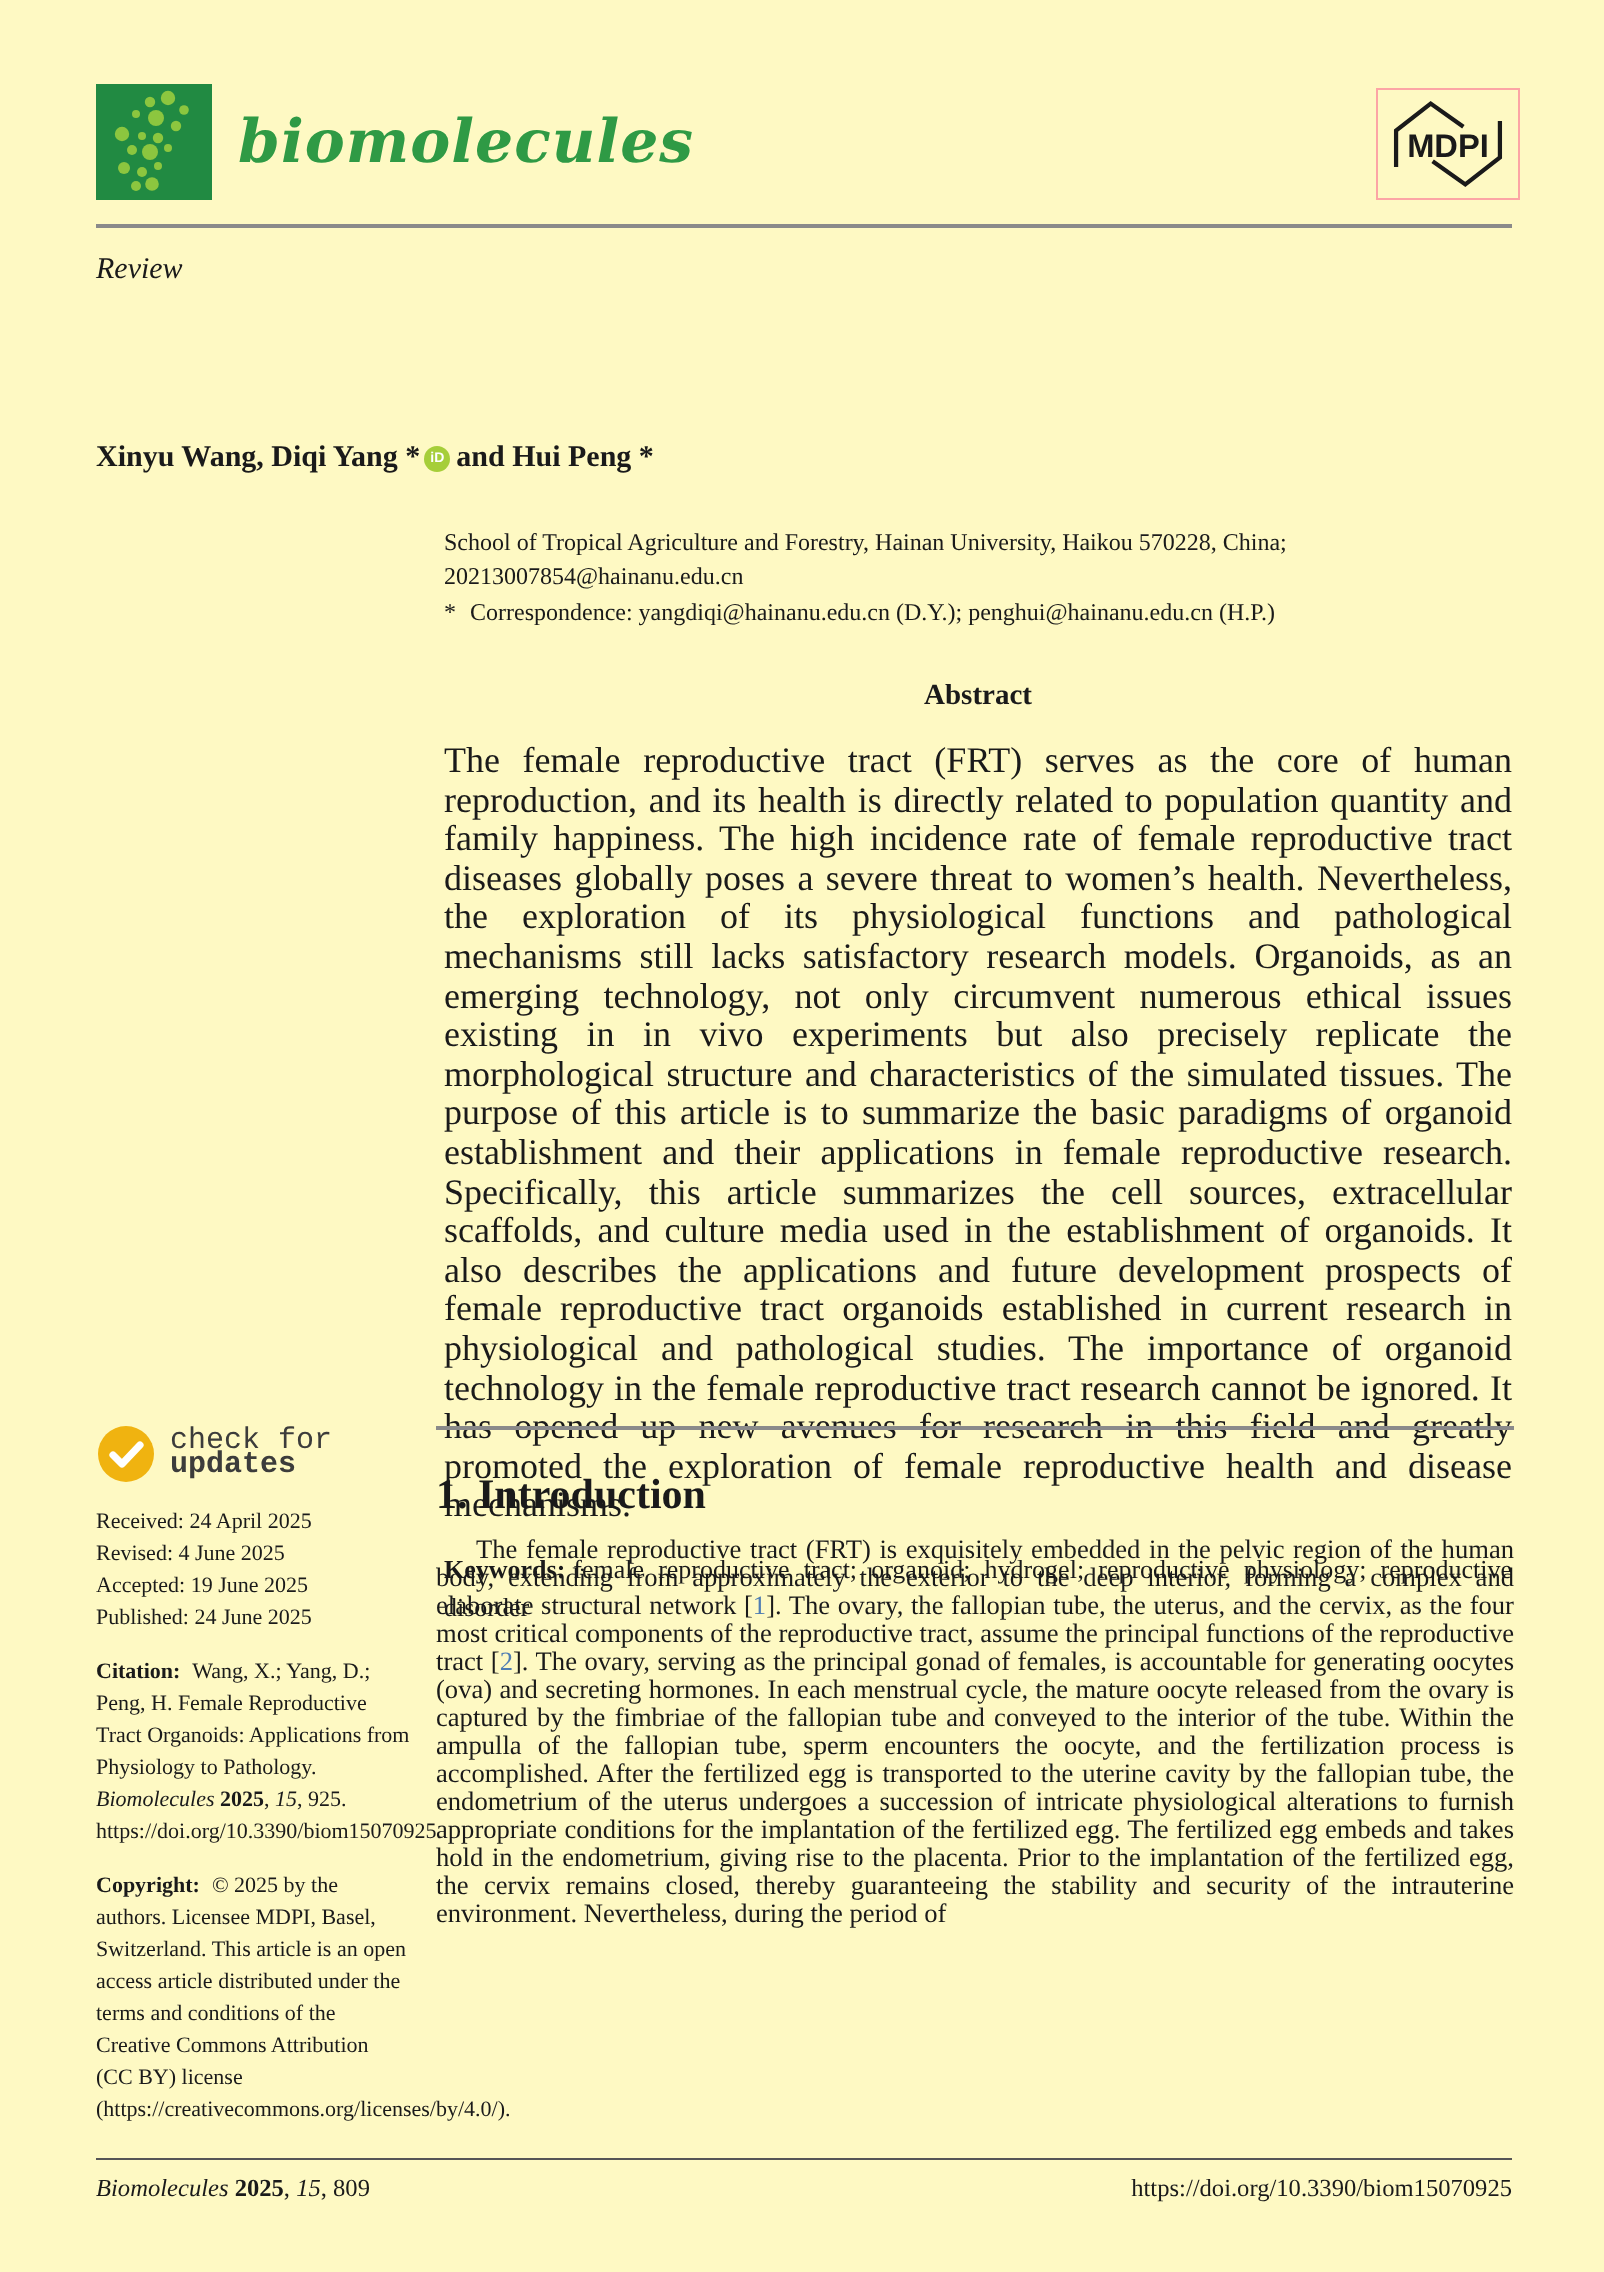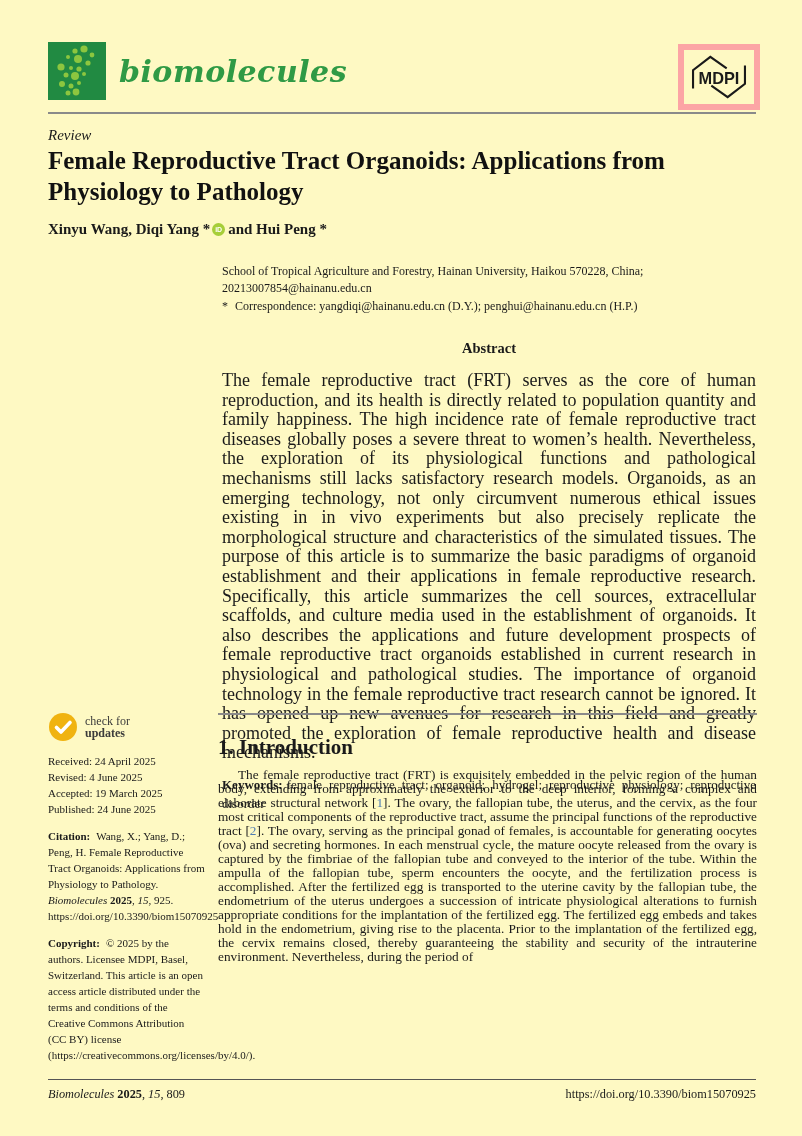--- a/index.html
+++ b/index.html
@@ -4,21 +4,21 @@
 <style>
   html,body{margin:0;padding:0;background:#e8e8e8;}
   .page{
     position:relative;width:802px;height:1136px;margin:0 auto;background:#fef9c3;
     font-family:"Liberation Serif",serif;color:#1a1a1a;overflow:hidden;
   }
   
   .brand{position:absolute;left:48px;top:42px;display:flex;align-items:center;}
   .brand-name{font-family:"DejaVu Serif",serif;font-style:italic;font-weight:bold;
     font-size:30px;color:#2f9a45;margin-left:13px;letter-spacing:.5px;}
-  .mdpi{position:absolute;right:42px;top:44px;width:70px;height:54px;border:6px solid #fca5a5;
+  .mdpi{position:absolute;right:42px;top:44px;width:70px;height:54px;border:1px solid #fca5a5;
     display:flex;align-items:center;justify-content:center;}
   .hrule{position:absolute;left:48px;right:46px;height:2px;background:#8a8a8a;}
   .header-rule{top:112px;}
   
   .review{position:absolute;left:48px;top:127px;font-style:italic;font-size:15px;}
   .title{position:absolute;left:48px;top:145px;width:700px;margin:0;
     font-size:25px;font-weight:bold;line-height:31px;color:#111;}
   .authors{position:absolute;left:48px;top:221px;font-size:15px;font-weight:bold;}
   .orcid{display:inline-flex;width:13px;height:13px;border-radius:50%;background:#a6ce39;
     color:#fff;font-family:"Liberation Sans",sans-serif;font-size:7px;font-weight:bold;
@@ -28,21 +28,21 @@
   .affil{margin:0;font-size:12px;line-height:17px;}
   .corresp{margin:1px 0 0 0;font-size:12px;line-height:17px;}
   .corresp .marker{margin-right:7px;}
   .abs-heading{margin:25px 0 14px 0;font-size:14.5px;font-weight:bold;text-align:center;}
   .abs-body{margin:9px 0 0 0;font-size:18px;line-height:19.6px;text-align:justify;}
   .keywords{margin:12px 0 0 0;font-size:13px;line-height:19.6px;text-align:justify;}
   .keywords .kw-label{font-weight:bold;margin-right:4px;font-family:Liberation Serif, serif;}
   
   .left-col{position:absolute;left:48px;top:712px;width:157px;}
   .badge{display:flex;align-items:center;cursor:pointer;}
-  .badge-text{margin-left:7px;font-family:Liberation Serif, serif;font-size:12px;
+  .badge-text{margin-left:7px;font-family:Liberation Mono, monospace;font-size:15px;
     color:#3c3c3b;line-height:12.5px;}
   .badge-text .b2{font-weight:bold;}
   .dates{margin-top:11px;font-size:11px;line-height:16px;}
   .cite,.copy{margin:11px 0 0 0;font-size:11px;line-height:16px;}
   .cite .c-label,.copy .c-label{font-weight:bold;margin-right:6px;}
   .ital{font-style:italic;}
   .bold{font-weight:bold;}
   
   .intro{position:absolute;left:218px;top:713px;width:539px;height:348px;overflow:hidden;}
   .intro-rule{width:100%;height:1.5px;background:#8a8a8a;}
@@ -91,21 +91,20 @@
     <svg width="64" height="50" viewBox="0 0 66 52">
       <path d="M6 38 L6 19 L24 5 L41 17" fill="none" stroke="#1a1a1a" stroke-width="2.2"></path>
       <path d="M60 14 L60 33 L42 47 L25 35" fill="none" stroke="#1a1a1a" stroke-width="2.2"></path>
       <text x="33" y="33" text-anchor="middle" font-family="Liberation Sans, sans-serif" font-size="17" font-weight="bold" fill="#1a1a1a">MDPI</text>
     </svg>
   </div>
 
   <div class="hrule header-rule"></div>
 
   <div class="review">Review</div>
-  <h1 class="title">Female Reproductive Tract Organoids: Applications from Physiology to Pathology</h1>
   <div class="authors">
     <span>Xinyu Wang, Diqi Yang *</span><span class="orcid">iD</span><span>and Hui Peng *</span>
   </div>
 
   <div class="right-top">
     <p class="affil">School of Tropical Agriculture and Forestry, Hainan University, Haikou 570228, China; 20213007854@hainanu.edu.cn</p>
     <p class="corresp">
       <span class="marker">*</span><span>Correspondence: yangdiqi@hainanu.edu.cn (D.Y.); penghui@hainanu.edu.cn (H.P.)</span>
     </p>
     <h2 class="abs-heading">Abstract</h2>
@@ -122,21 +121,21 @@
         <path d="M8.5 15.5 L13 20 L22 10.5" fill="none" stroke="#ffffff" stroke-width="3.6" stroke-linecap="round" stroke-linejoin="round"></path>
       </svg>
       <span class="badge-text">
         <span class="b1">check for</span><br>
         <span class="b2">updates</span>
       </span>
     </div>
     <div class="dates">
       <div>Received: 24 April 2025</div>
       <div>Revised: 4 June 2025</div>
-      <div>Accepted: 19 March 2025</div>
+      <div>Accepted: 19 June 2025</div>
       <div>Published: 24 June 2025</div>
     </div>
     <p class="cite">
       <span class="c-label">Citation:</span><span>Wang, X.; Yang, D.; Peng, H. Female Reproductive Tract Organoids: Applications from Physiology to Pathology. </span><span class="ital">Biomolecules</span>
       <span class="bold">2025</span><span>, </span><span class="ital">15</span><span>, 925. </span><span>https://doi.org/10.3390/biom15070925</span>
     </p>
     <p class="copy">
       <span class="c-label">Copyright:</span><span>© 2025 by the authors. Licensee MDPI, Basel, Switzerland. This article is an open access article distributed under the terms and conditions of the Creative Commons Attribution (CC BY) license (https://creativecommons.org/licenses/by/4.0/).</span>
     </p>
   </aside>

